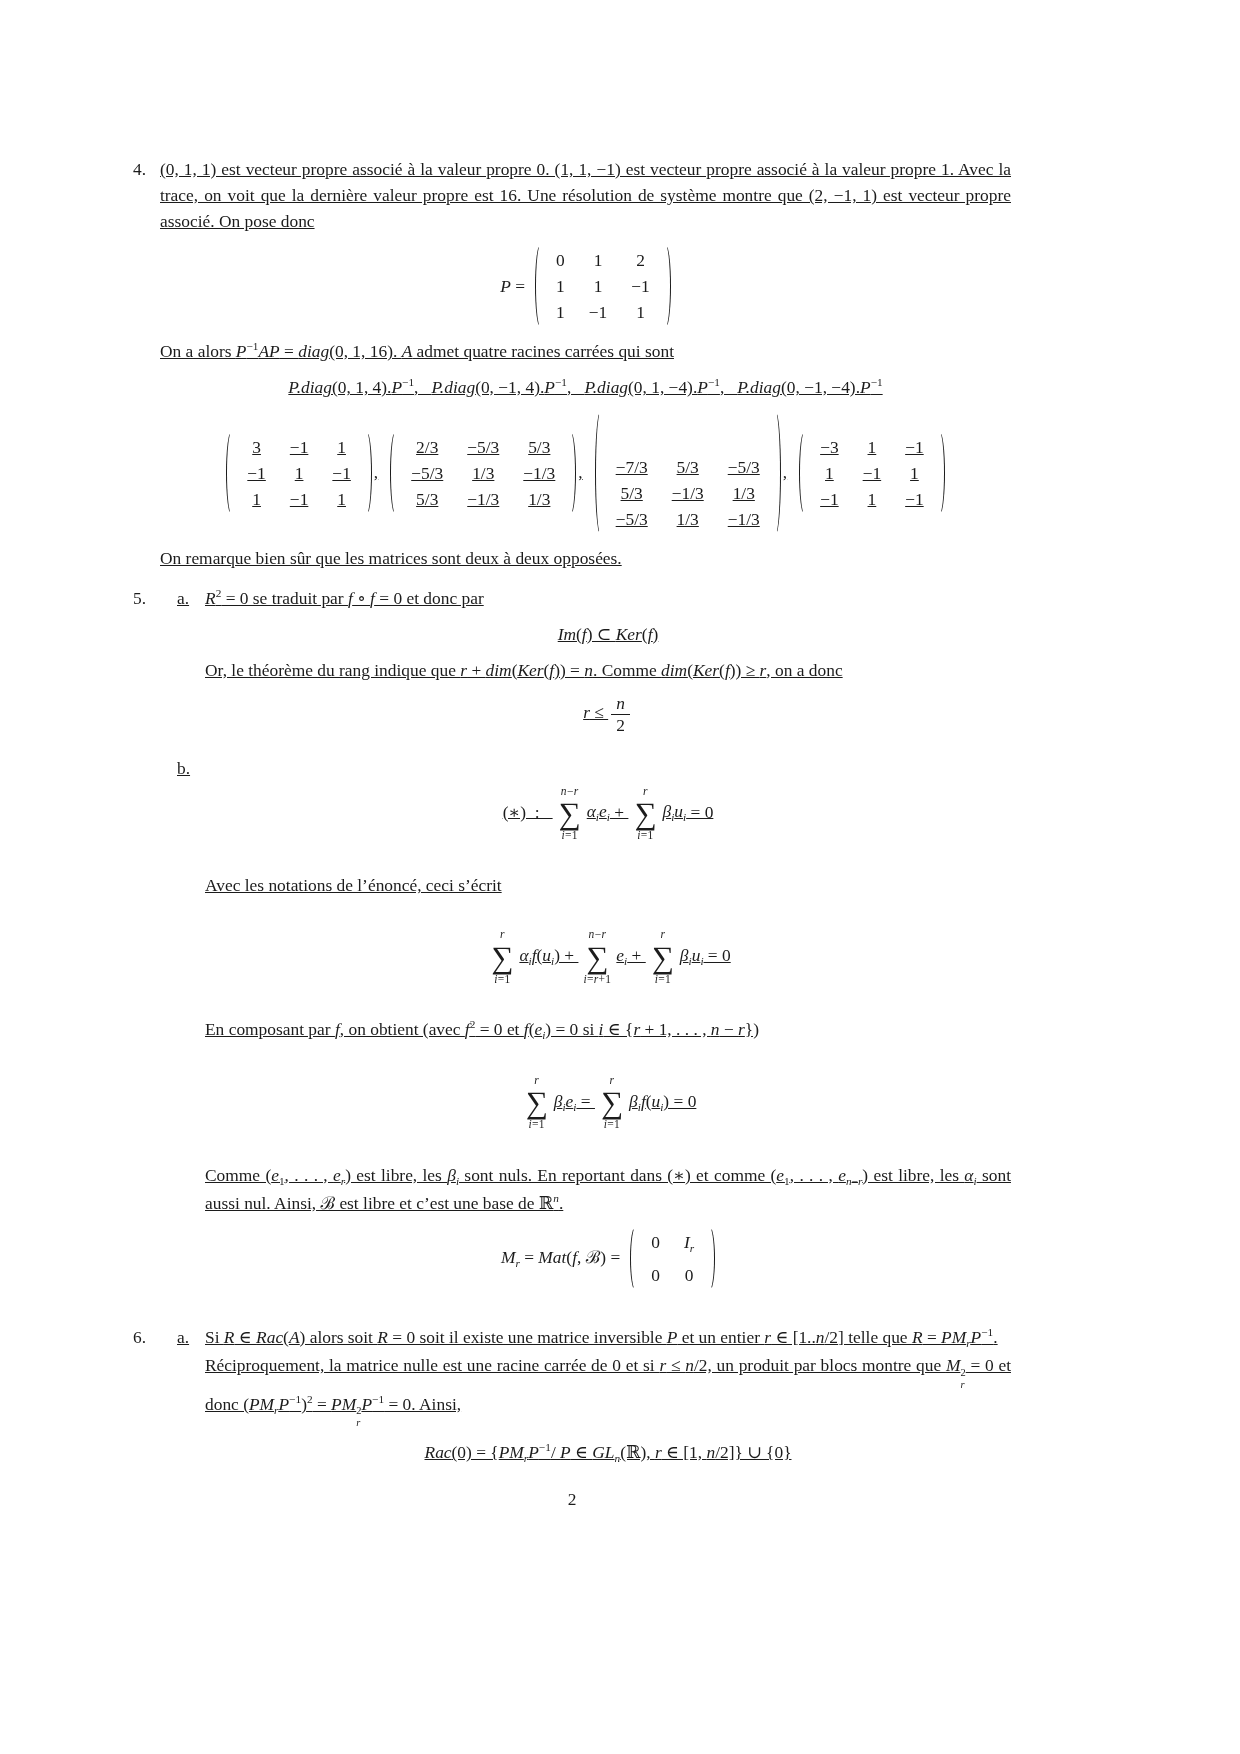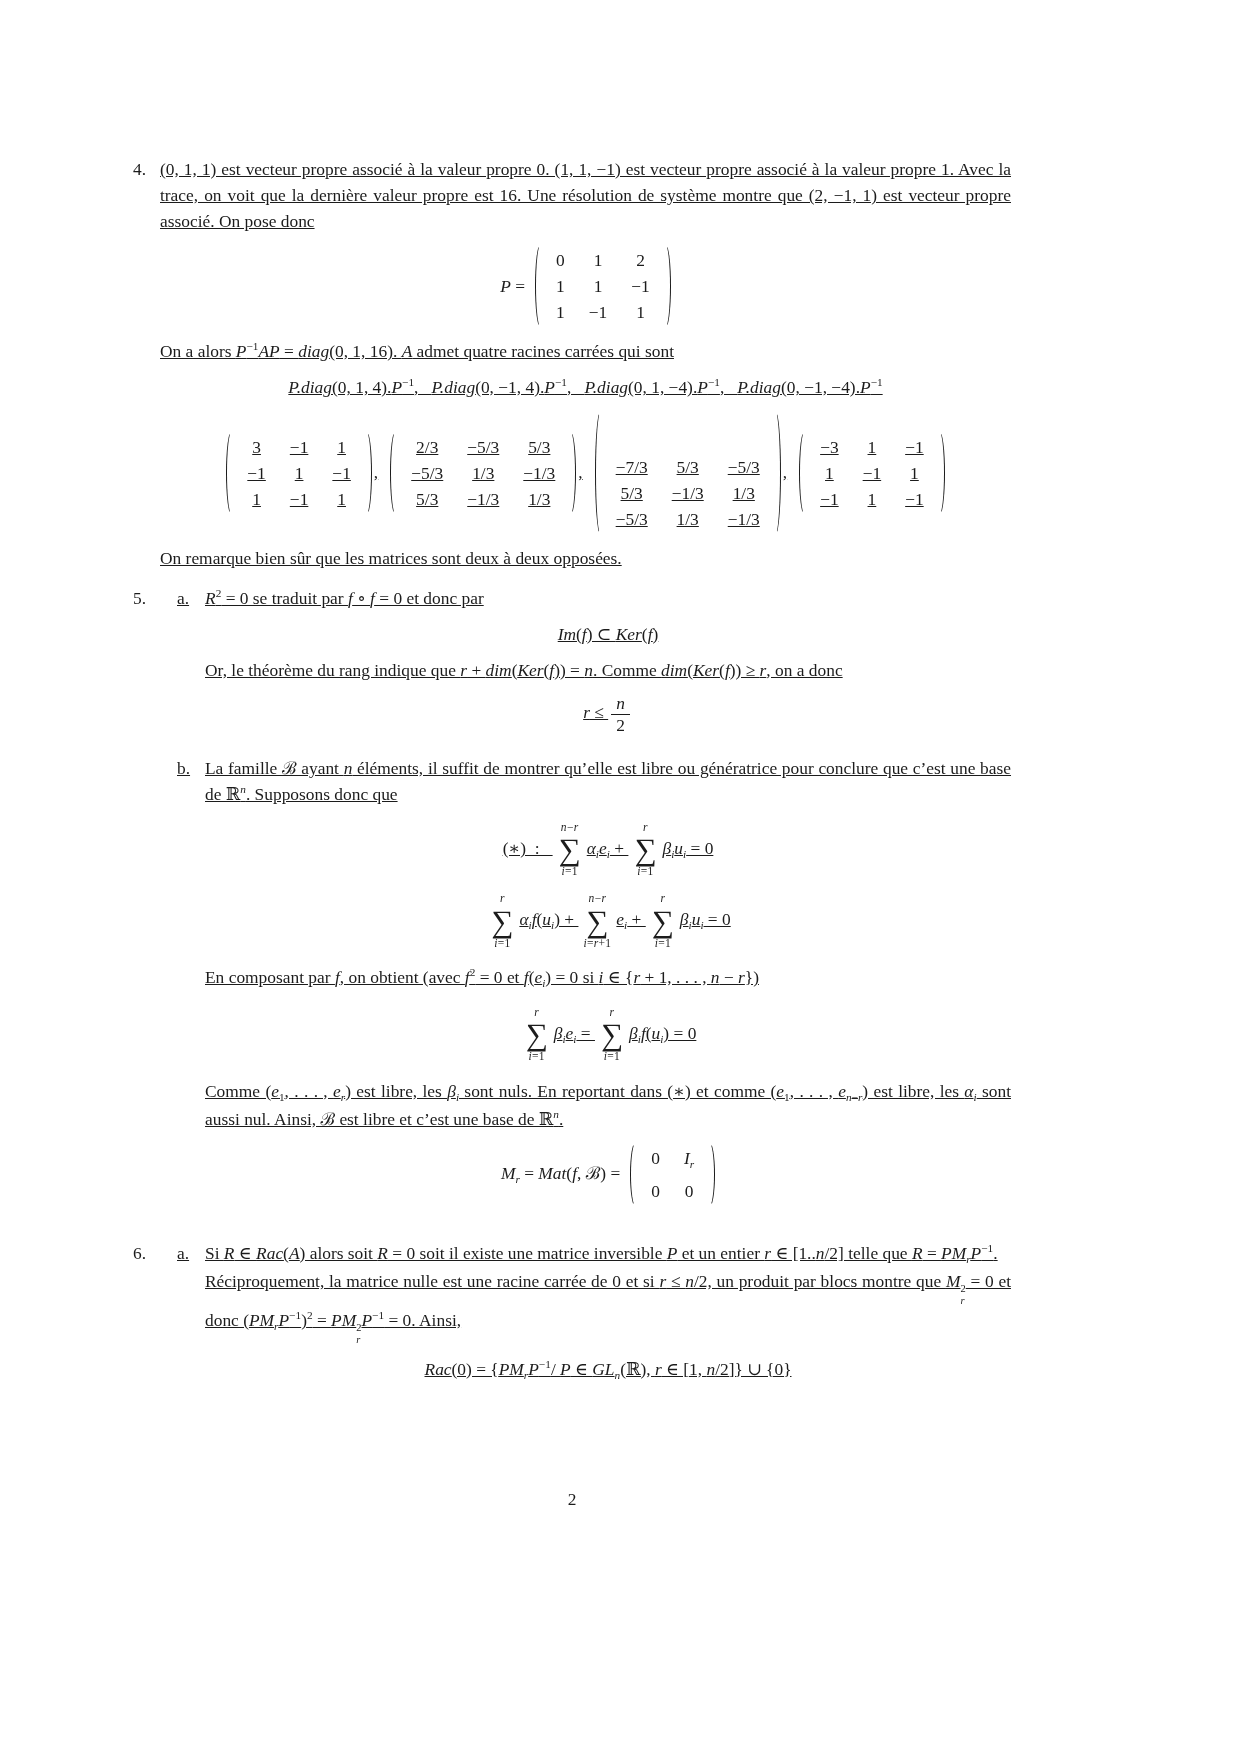--- a/index.html
+++ b/index.html
@@ -21,21 +21,21 @@
   .eq.sums{margin:14px 0;}
   .mexpr{display:inline-flex;align-items:center;gap:10px;vertical-align:middle;}
   .mat{display:inline-flex;align-items:stretch;vertical-align:middle;}
   .mparen{flex:none;width:11px;border:1.9px solid transparent;border-radius:50%;}
   .mparen.l{border-left-color:#1c1c1c;}
   .mparen.r{border-right-color:#1c1c1c;}
   .mbody{display:grid;column-gap:24px;row-gap:0;justify-items:center;align-content:center;padding:3px 10px;}
   .mcell{line-height:26px;white-space:nowrap;}
   .matrow{display:flex;justify-content:center;align-items:center;flex-wrap:nowrap;}
   .msep{align-self:center;margin:0 12px 0 2px;}
-  .sum{display:inline-flex;flex-direction:column;align-items:center;vertical-align:middle;margin:0 5px;}
+  .sum{display:inline-flex;flex-direction:column;align-items:center;vertical-align:middle;margin:16px 5px;}
   .sl{font-size:11.5px;line-height:1.15;letter-spacing:.3px;}
   .sg{font-size:31px;line-height:1;padding:0 1px;}
   .frac{display:inline-flex;flex-direction:column;align-items:center;vertical-align:middle;line-height:1.2;margin:0 3px;}
   .fn{border-bottom:1.2px solid #1c1c1c;padding:0 5px;}
   .fd{padding:0 5px;}
   .ssk{display:inline-flex;flex-direction:column;align-items:flex-start;font-size:.6em;line-height:1.15;vertical-align:-.45em;}
   sup,sub{font-size:.65em;}
   i{font-style:italic;}
   .pagenum{position:absolute;left:133px;width:878px;top:1486px;text-align:center;}
 </style>
@@ -159,30 +159,30 @@
             <div class="eq"><i>r</i> ≤ <span class="frac">
                   <span class="fn"><i>n</i></span>
                   <span class="fd">2</span>
                 </span></div>
           </div>
         </div>
 
         <div class="sub">
           <div class="slabel">b.</div>
           <div class="sbody">
-            <p class="para">La famille ℬ ayant <i>n</i> éléments, il suffit de montrer qu’elle est libre ou génératrice pour conclure que c’est une base de ℝ<sup><i>n</i></sup>. Supposons donc que</p>
             <div class="eq sums">(∗)&nbsp;&nbsp;:&nbsp;&nbsp;&nbsp;<span class="sum">
                   <span class="sl"><i>n</i>−<i>r</i></span>
                   <span class="sg">∑</span>
                   <span class="sl"><i>i</i>=1</span>
                 </span><i>α<sub>i</sub></i><i>e<sub>i</sub></i> + <span class="sum">
                   <span class="sl"><i>r</i></span>
                   <span class="sg">∑</span>
                   <span class="sl"><i>i</i>=1</span>
                 </span><i>β<sub>i</sub></i><i>u<sub>i</sub></i> = 0</div>
+            <p class="para">Avec les notations de l’énoncé, ceci s’écrit</p>
             <div class="eq sums"><span class="sum">
                   <span class="sl"><i>r</i></span>
                   <span class="sg">∑</span>
                   <span class="sl"><i>i</i>=1</span>
                 </span><i>α<sub>i</sub></i><i>f</i>(<i>u<sub>i</sub></i>) + <span class="sum">
                   <span class="sl"><i>n</i>−<i>r</i></span>
                   <span class="sg">∑</span>
                   <span class="sl"><i>i</i>=<i>r</i>+1</span>
                 </span><i>e<sub>i</sub></i> + <span class="sum">
                   <span class="sl"><i>r</i></span>

